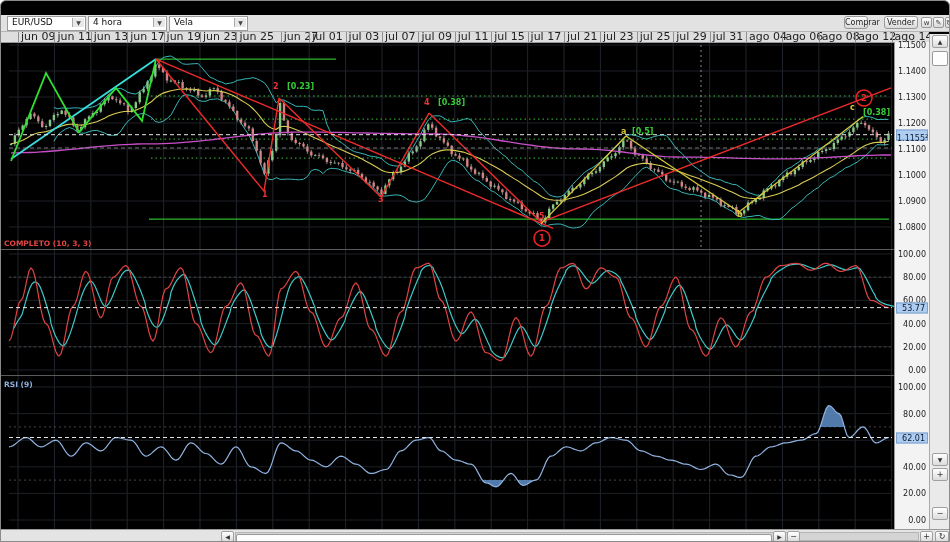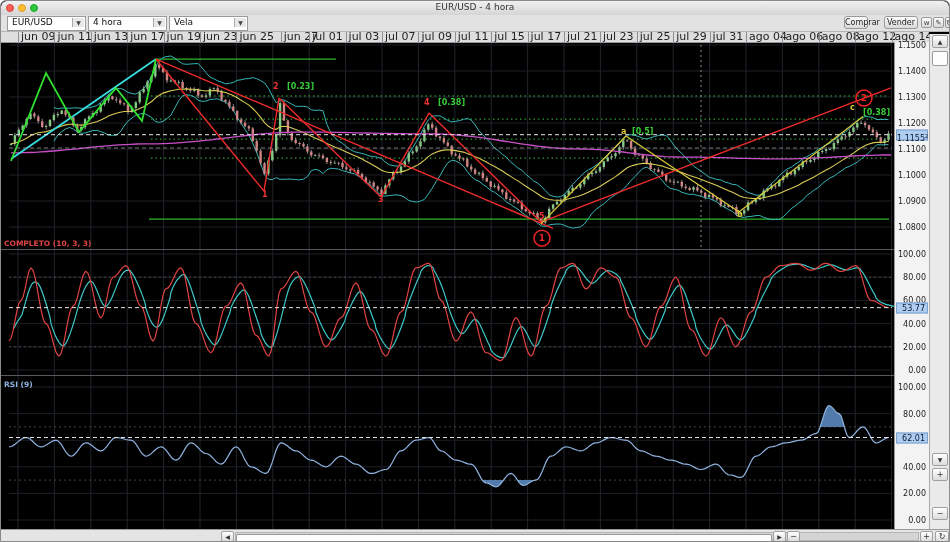--- a/index.html
+++ b/index.html
@@ -29,28 +29,20 @@
   .bottombar{position:absolute;left:0;top:528px;width:100%;height:14px;background:#e4e4e4;border-top:1px solid #999;box-sizing:border-box;z-index:6;}
   .hbtn{position:absolute;top:1px;width:13px;height:11px;background:linear-gradient(#fff,#dcdcdc);border:1px solid #a0a0a0;border-radius:2px;font-size:6px;color:#333;text-align:center;line-height:10px;box-sizing:border-box;}
   .htrack{position:absolute;top:2px;height:9px;background:#d4d4d4;border:1px solid #b5b5b5;box-sizing:border-box;}
   .hthumb{position:absolute;top:1px;height:10px;background:#fdfdfd;border:1px solid #9a9a9a;border-radius:2px;box-sizing:border-box;}
 </style>
 </head>
 <body>
 
 <div class="window">
 
-  <div class="titlebar">
-    <div class="lights">
-      <span class="light" style="background:#fa5f56;border:1px solid #d9453c;"></span>
-      <span class="light" style="background:#fdbc2e;border:1px solid #d9a022;"></span>
-      <span class="light" style="background:#2bc840;border:1px solid #23a232;"></span>
-    </div>
-    <div class="title">EUR/USD - 4 hora</div>
-  </div>
 
   <div class="toolbar">
     <div class="select" style="left:6px;width:79px;">
       <span>EUR/USD</span>
       <span class="arrow">▼</span>
     </div>
     <div class="select" style="left:87px;width:79px;">
       <span>4 hora</span>
       <span class="arrow">▼</span>
     </div>

